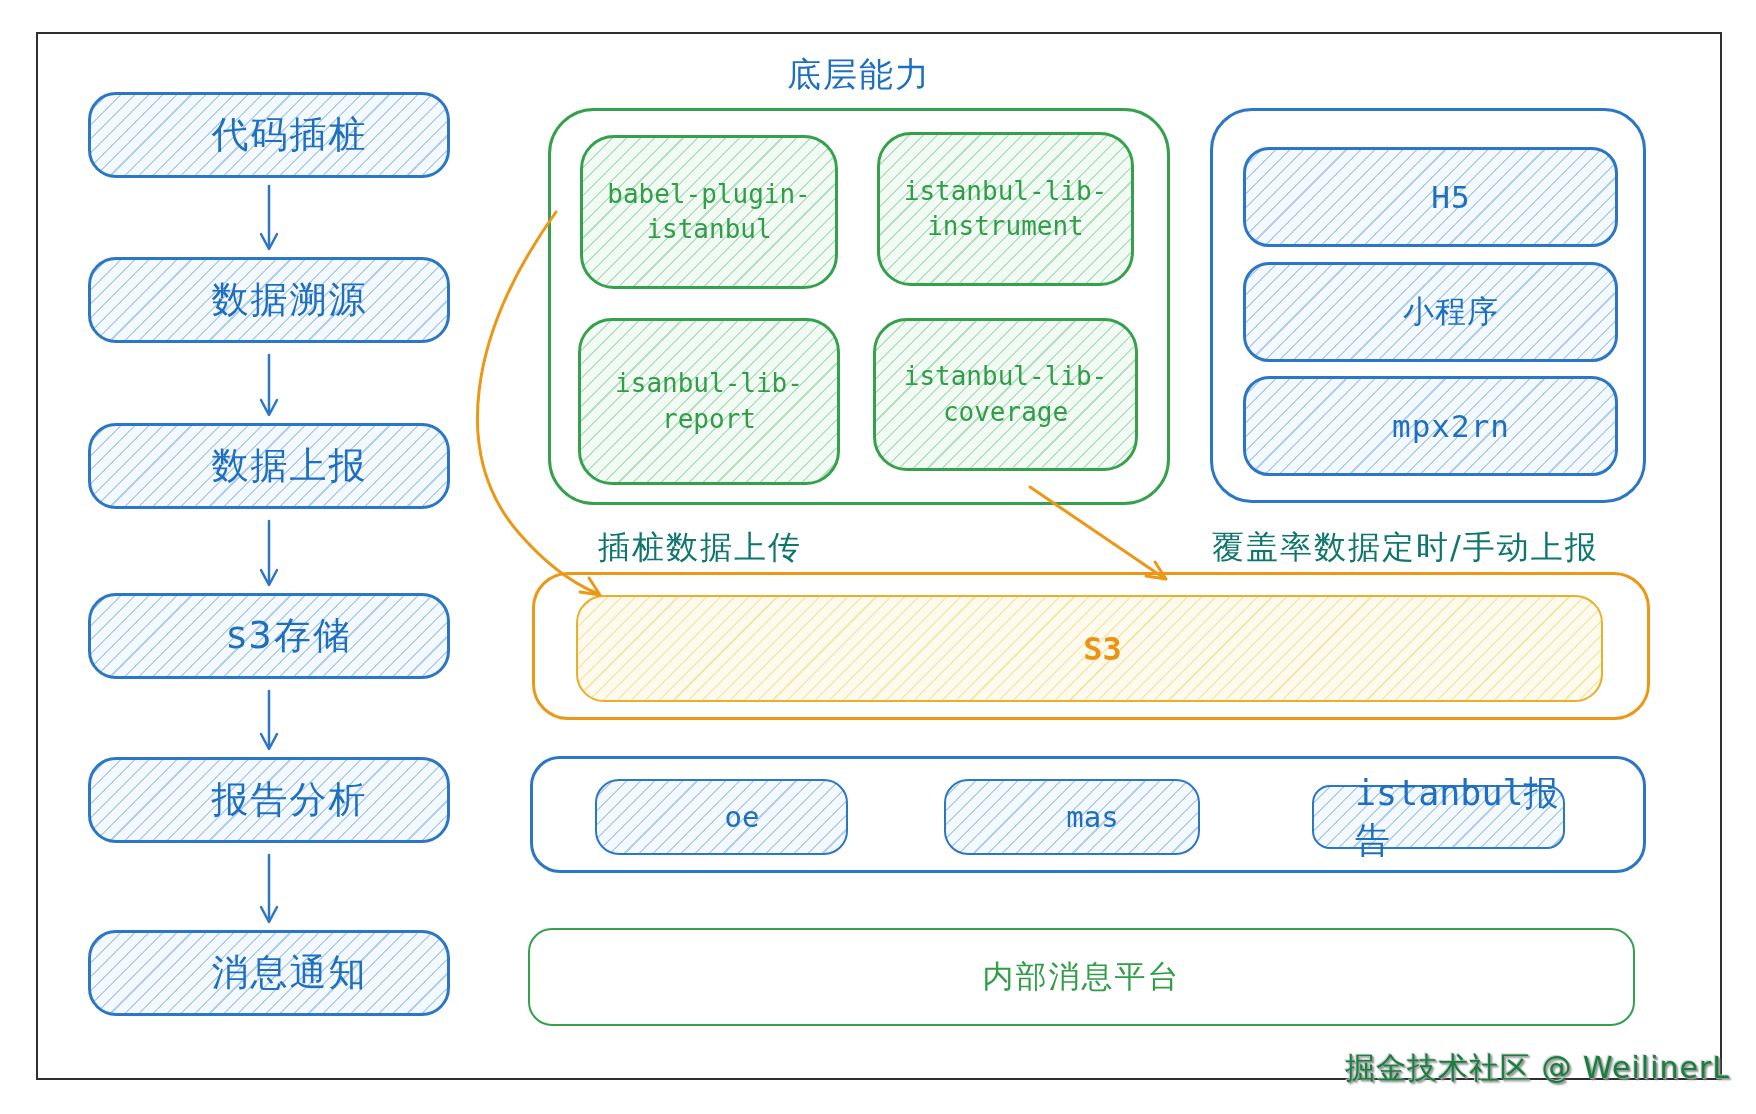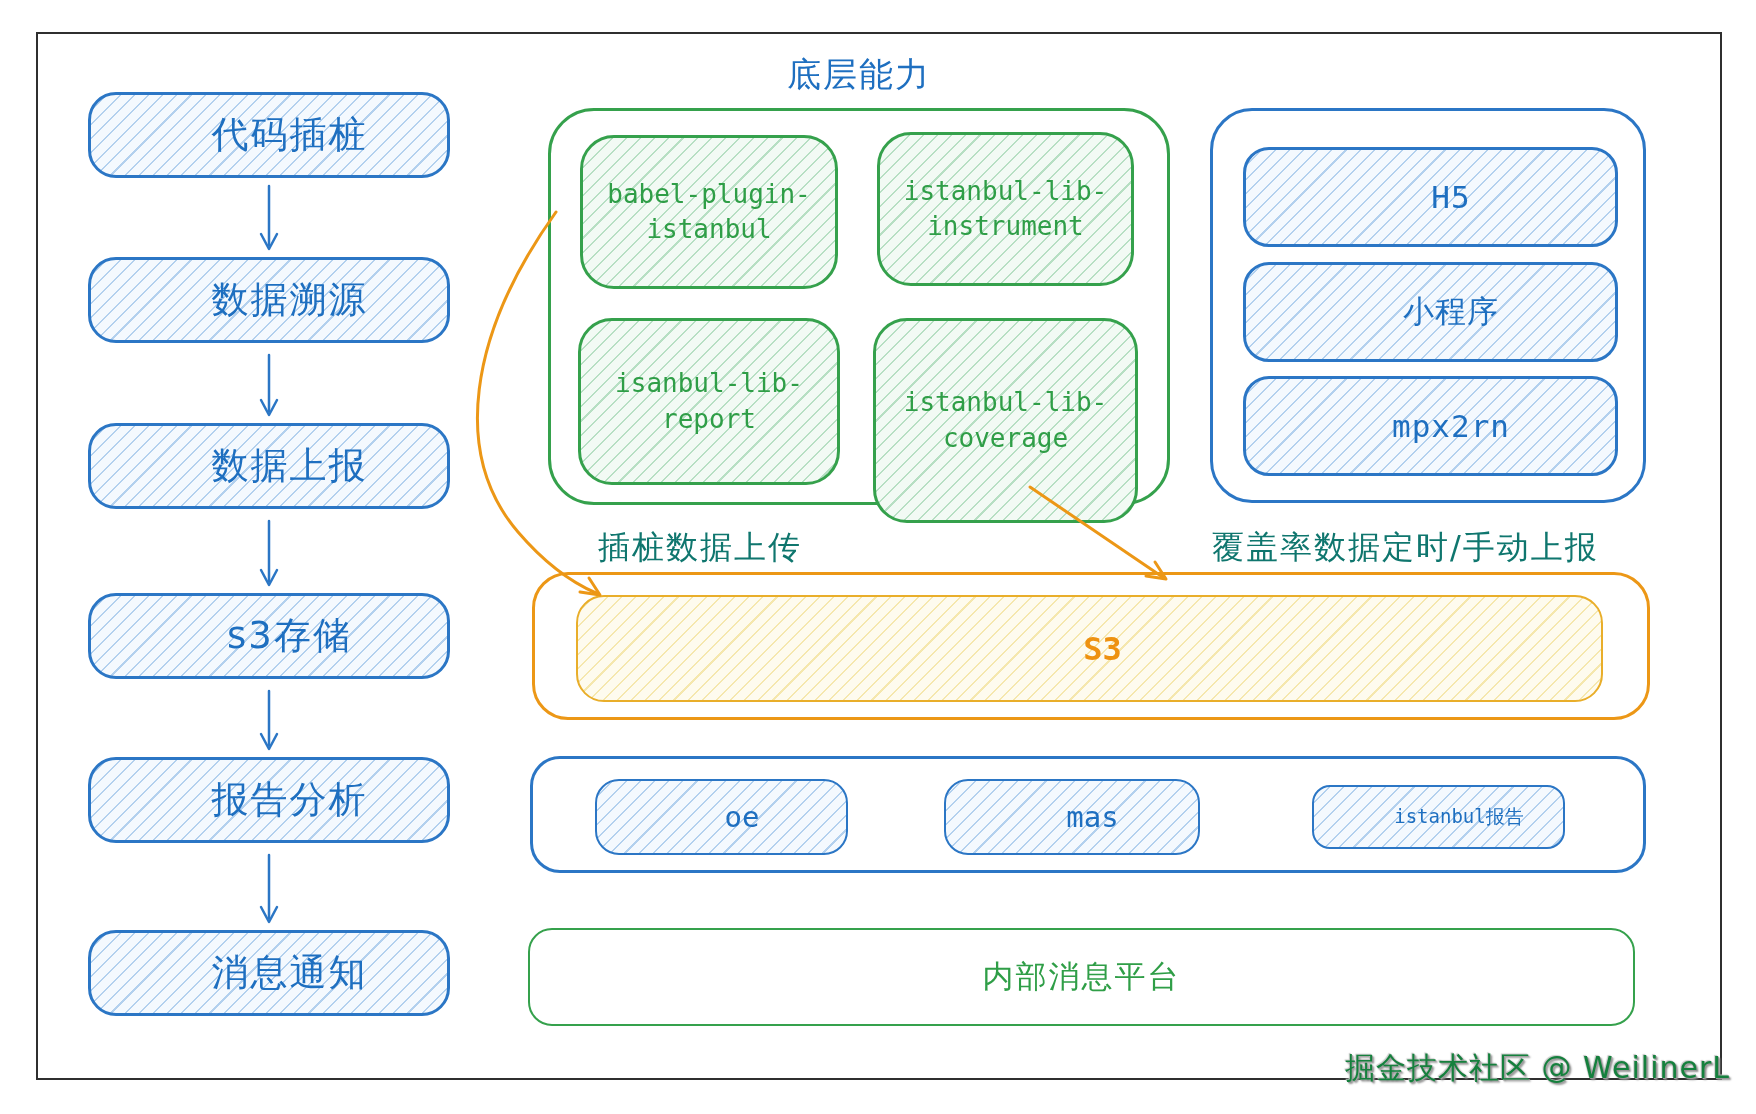--- a/index.html
+++ b/index.html
@@ -124,21 +124,21 @@
   <div class="abs container cap-container"></div>
   <div class="abs flex cap-box hatch-green" style="left:580px;top:135px;width:258px;height:154px;">
       <span class="inner">babel-plugin-istanbul</span>
     </div>
   <div class="abs flex cap-box hatch-green" style="left:877px;top:132px;width:257px;height:154px;">
       <span class="inner">istanbul-lib-instrument</span>
     </div>
   <div class="abs flex cap-box hatch-green" style="left:578px;top:318px;width:262px;height:167px;">
       <span class="inner">isanbul-lib-report</span>
     </div>
-  <div class="abs flex cap-box hatch-green" style="left:873px;top:318px;width:265px;height:205px;">
+  <div class="abs flex cap-box hatch-green" style="left:873px;top:318px;width:265px;height:153px;">
       <span class="inner">istanbul-lib-coverage</span>
     </div>
 
   <div class="abs client-container"></div>
   <div class="abs flex client-box hatch-blue" style="top:147px">
       <span>H5</span>
     </div>
   <div class="abs flex client-box hatch-blue" style="top:262px">
       <span>小程序</span>
     </div>
@@ -154,21 +154,21 @@
       <span>S3</span>
     </div>
 
   <div class="abs report-container"></div>
   <div class="abs flex report-box hatch-blue" style="left:595px;top:779px;width:253px;height:76px;">
       <span>oe</span>
     </div>
   <div class="abs flex report-box hatch-blue" style="left:944px;top:779px;width:256px;height:76px;">
       <span>mas</span>
     </div>
-  <div class="abs flex report-box hatch-blue" style="left:1312px;top:785px;width:253px;height:64px;border-radius:18px;font-size:19px;">
+  <div class="abs flex report-box hatch-blue" style="left:1312px;top:785px;width:253px;height:64px;border-radius:18px;font-size:35px;">
       <span>istanbul报告</span>
     </div>
 
   <div class="abs flex msg-container">
       <span>内部消息平台</span>
     </div>
 
   <svg class="overlay" width="1756" height="1114" viewBox="0 0 1756 1114">
 
     <g stroke="#2b76c5" stroke-width="2.5" fill="none" stroke-linecap="round" stroke-linejoin="round">

